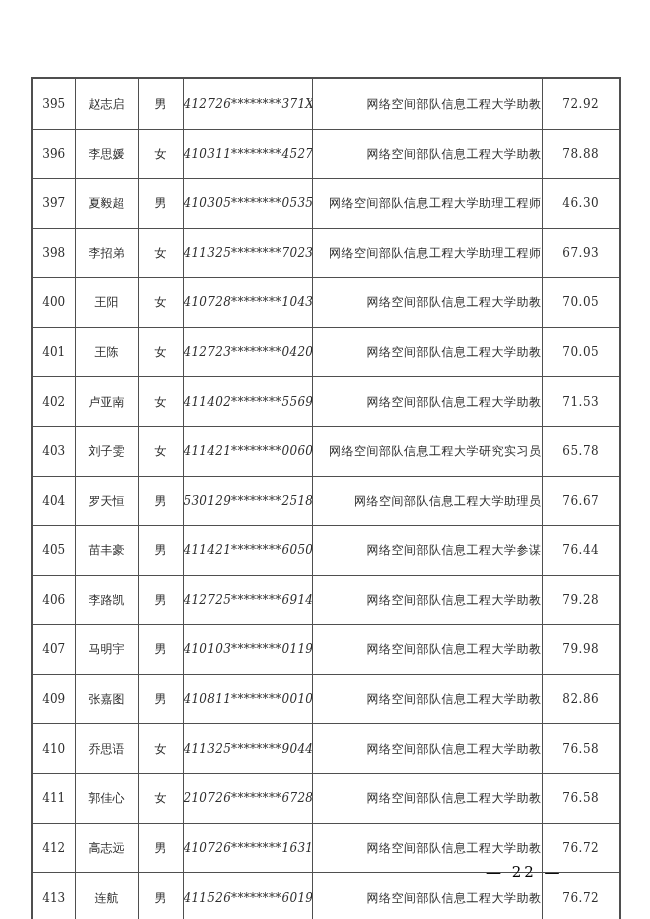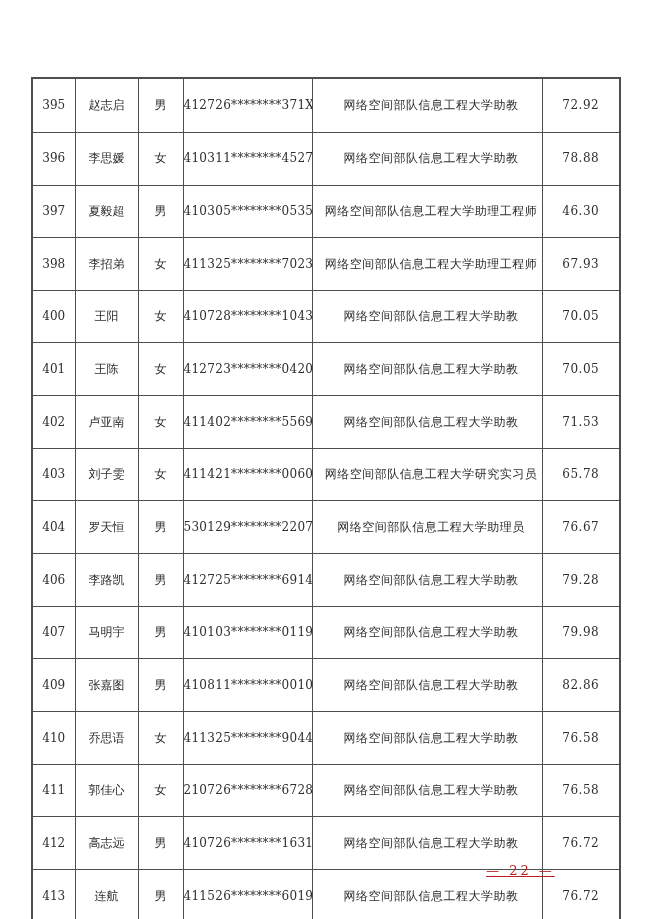--- a/index.html
+++ b/index.html
@@ -39,38 +39,38 @@
     font-size: 12px;
     line-height: 1.2;
     text-align: center;
     vertical-align: middle;
     padding: 0;
     overflow: hidden;
     white-space: nowrap;
   }
   table.roster td.cell-id {
     letter-spacing: 0.3px;
+    font-style: italic;
   }
   table.roster td.cell-position {
-    text-align: center;
+    text-align: right;
     padding-left: 8px;
     letter-spacing: 0.5px;
   }
   table.roster td.cell-score {
     letter-spacing: 0.5px;
     margin-top: 35px;
   }
   .page-footer {
     position: absolute;
     top: 863px;
     left: 486px;
-    font-size: 13px;
+    font-size: 15px;
     letter-spacing: 3px;
-    color: #b91c1c;
-    text-decoration: underline;
+    color: #000000;
   }
 </style>
 </head>
 <body>
 
 <div class="page">
 
   <table class="roster">
     <colgroup>
       <col style="width:43px">
@@ -151,25 +151,33 @@
       <td class="cell-gender">女</td>
       <td class="cell-id">411421********0060</td>
       <td class="cell-position">网络空间部队信息工程大学研究实习员</td>
       <td class="cell-score">65.78</td>
     </tr>
 
     <tr>
       <td class="cell-seq">404</td>
       <td class="cell-name">罗天恒</td>
       <td class="cell-gender">男</td>
-      <td class="cell-id">530129********2207</td>
+      <td class="cell-id">530129********2518</td>
       <td class="cell-position">网络空间部队信息工程大学助理员</td>
       <td class="cell-score">76.67</td>
     </tr>
 
+    <tr>
+      <td class="cell-seq">405</td>
+      <td class="cell-name">苗丰豪</td>
+      <td class="cell-gender">男</td>
+      <td class="cell-id">411421********6050</td>
+      <td class="cell-position">网络空间部队信息工程大学参谋</td>
+      <td class="cell-score">76.44</td>
+    </tr>
 
     <tr>
       <td class="cell-seq">406</td>
       <td class="cell-name">李路凯</td>
       <td class="cell-gender">男</td>
       <td class="cell-id">412725********6914</td>
       <td class="cell-position">网络空间部队信息工程大学助教</td>
       <td class="cell-score">79.28</td>
     </tr>
 

